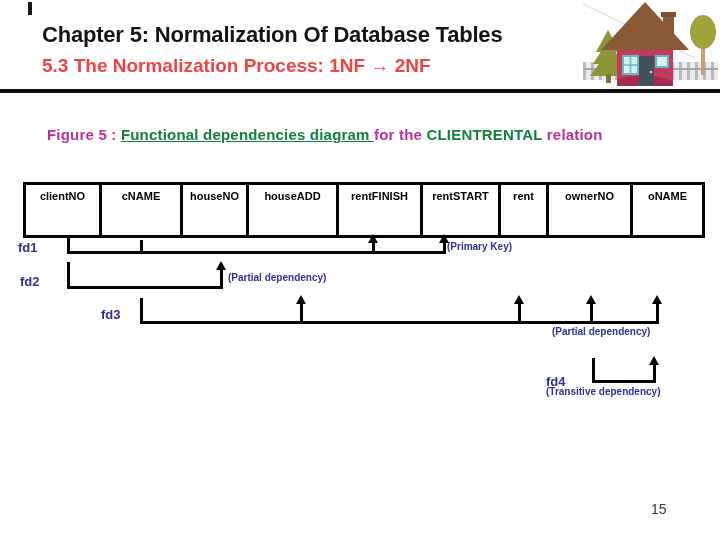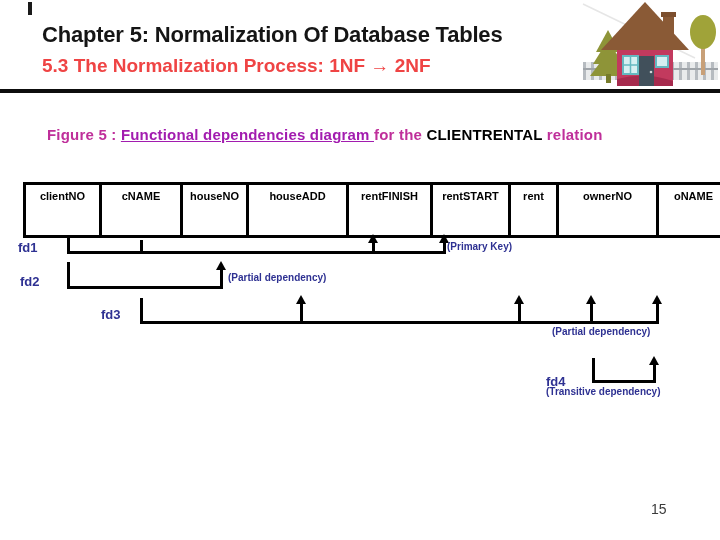--- a/index.html
+++ b/index.html
@@ -20,22 +20,22 @@
       linear-gradient(#9fa4a9,#9fa4a9),
       repeating-linear-gradient(90deg,#b6bbc0 0 3px,#e9ebec 3px 8px);
     background-size:100% 2px,100% 100%;
     background-position:0 6px,0 0;
     background-repeat:no-repeat,repeat;
   }
   .house-svg{left:575px;top:0;width:145px;height:86px;}
   
   .caption{left:47px;top:126px;font-size:15px;font-weight:bold;white-space:nowrap;letter-spacing:0.2px;}
   .cap-magenta{color:#bf2f9a;}
-  .cap-maroon{color:#a21caf;text-decoration:underline;}
-  .cap-black{color:#000000;}
+  .cap-maroon{color:#15803d;text-decoration:underline;}
+  .cap-black{color:#15803d;}
   
   .rel-table{left:23px;top:182px;height:50px;display:flex;border:3px solid #000;box-sizing:content-box;}
   .cell{box-sizing:border-box;text-align:center;padding-top:5px;font-size:11px;font-weight:bold;color:#000;}
   .cell + .cell{border-left:3px solid #000;}
   
   .hline{position:absolute;height:3px;background:#000;}
   .vline{position:absolute;width:3px;background:#000;}
   .arrowhead{position:absolute;width:0;height:0;border-left:5px solid transparent;border-right:5px solid transparent;border-bottom:9px solid #000;}
   .fd-label{position:absolute;color:#2e3192;font-size:13px;font-weight:bold;}
   .fd-note{position:absolute;color:#2e3192;font-size:10px;font-weight:bold;white-space:nowrap;}
@@ -83,25 +83,25 @@
 <div class="abs header-rule"></div>
 
 <div class="abs caption">
   <span class="cap-magenta">Figure 5 : </span><span class="cap-maroon">Functional dependencies diagram </span><span class="cap-magenta">for the </span><span class="cap-black">CLIENTRENTAL</span><span class="cap-magenta"> relation</span>
 </div>
 
 <div class="abs rel-table">
     <div class="cell" style="width: 73px;">clientNO</div>
     <div class="cell" style="width: 81px;">cNAME</div>
     <div class="cell" style="width: 66px;">houseNO</div>
-    <div class="cell" style="width: 100px;">houseADD</div>
+    <div class="cell" style="width: 90px;">houseADD</div>
     <div class="cell" style="width: 84px;">rentFINISH</div>
     <div class="cell" style="width: 78px;">rentSTART</div>
     <div class="cell" style="width: 48px; text-align: center;">rent</div>
-    <div class="cell" style="width: 100px;">ownerNO</div>
+    <div class="cell" style="width: 84px;">ownerNO</div>
     <div class="cell" style="width: 72px;">oNAME</div>
   </div>
 
 <div>
     <div class="fd-label" style="left: 18px; top: 240px;">fd1</div>
     <div class="hline" style="left: 67px; top: 251px; width: 378px;"></div>
     <div class="vline" style="left: 67px; top: 238px; height: 16px;"></div>
     <div class="vline" style="left: 140px; top: 240px; height: 14px;"></div>
     <div class="vline" style="left: 372px; top: 240px; height: 14px;"></div>
     <div class="arrowhead" style="left: 368px; top: 234px;"></div>

